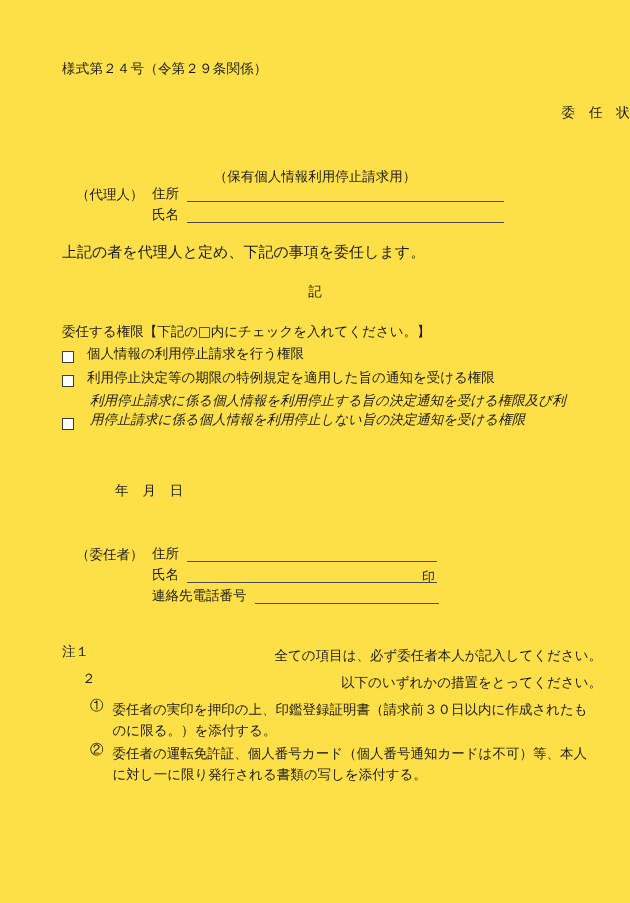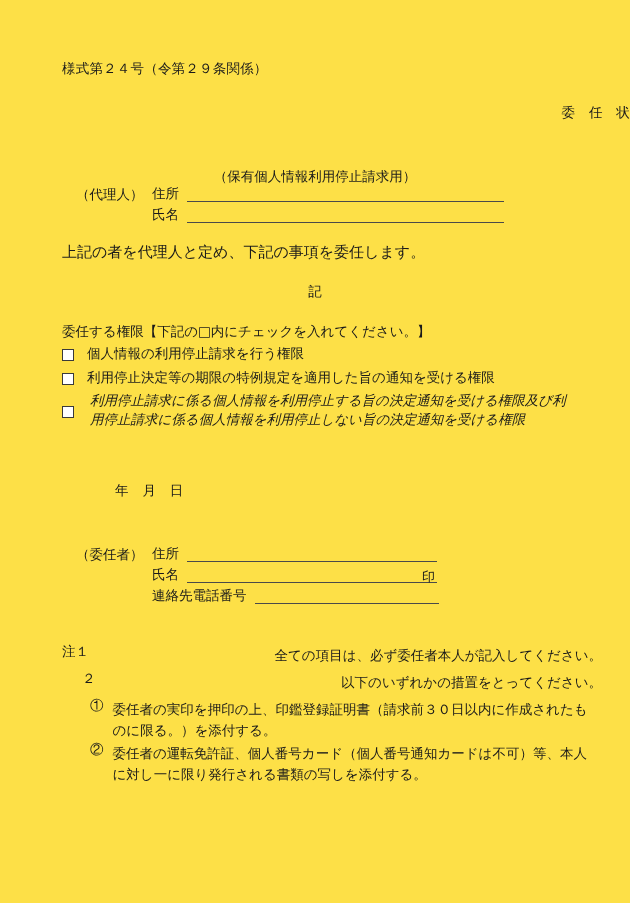--- a/index.html
+++ b/index.html
@@ -93,21 +93,21 @@
     font-size: 13.5px;
   }
 
   
   #checkbox-list { position: absolute; left: 62px; top: 344px; width: 520px; }
   .check-item {
     position: relative;
     font-size: 13.5px;
     margin-bottom: 4.5px;
     display: flex;
-    align-items: center;
+    align-items: flex-end;
   }
   .check-box {
     display: inline-block;
     width: 10px;
     height: 10px;
     border: 1px solid #3a3a3a;
     margin-top: 3px;
     margin-right: 13px;
     flex: 0 0 auto;
     background: #fff;

